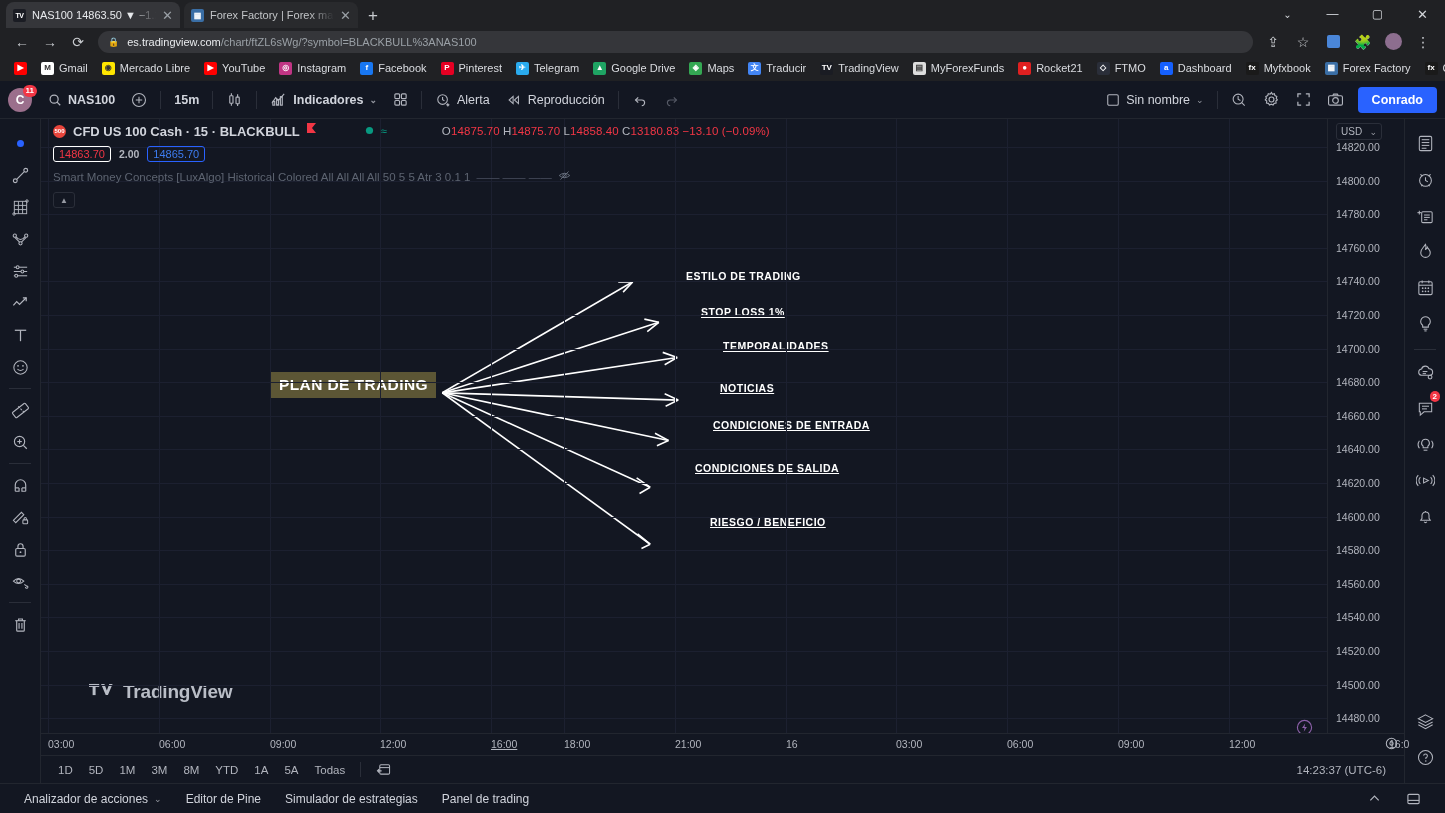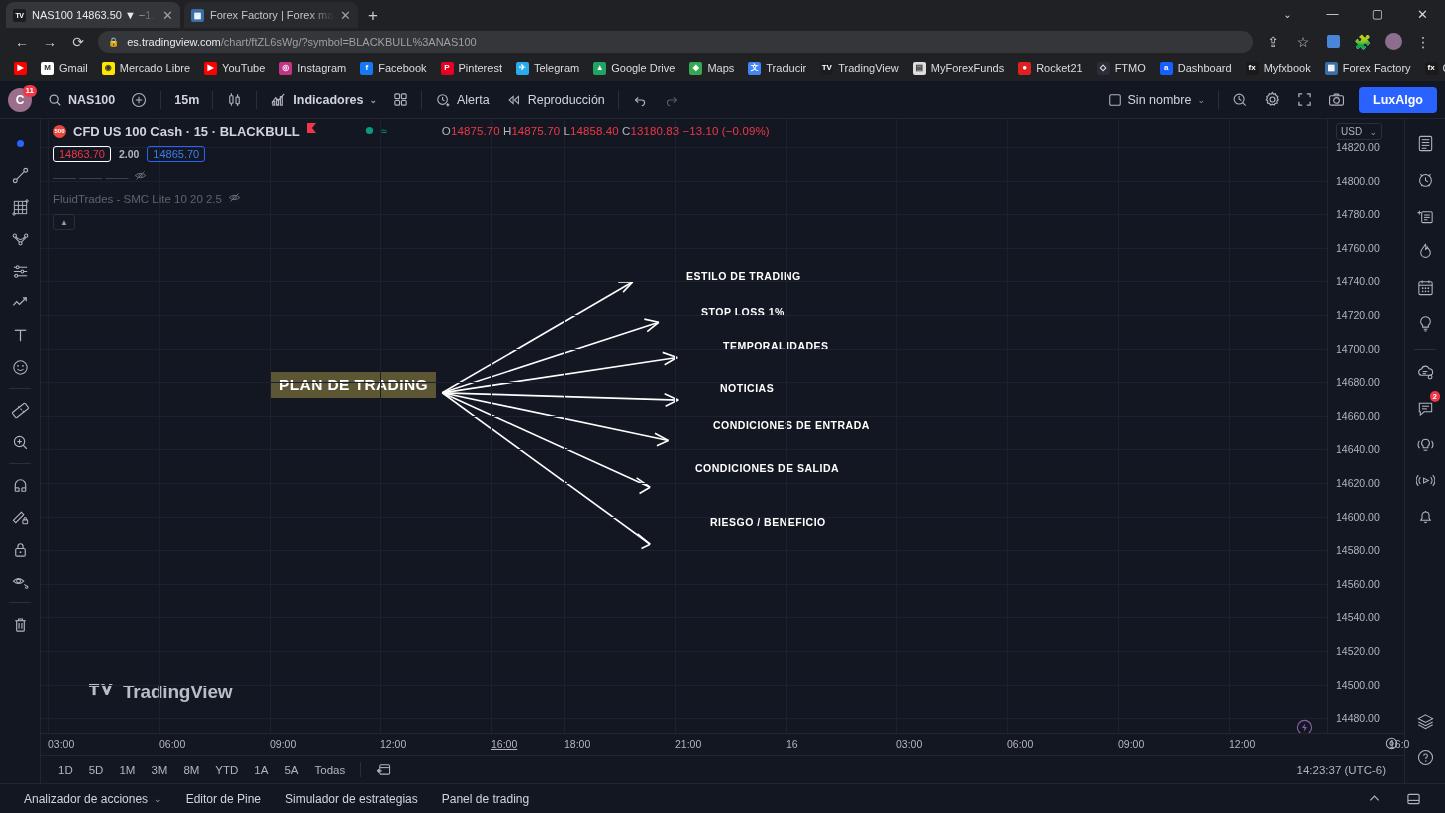--- a/index.html
+++ b/index.html
@@ -152,21 +152,21 @@
 
   
   .mindmap { position:absolute; left:0; top:0; width:100%; height:100%; pointer-events:none; }
   .mm-root {
     position:absolute; background:#5c5635; color:#fff;
     font-size:15.5px; font-weight:bold; letter-spacing:0.4px;
     padding: 4px 8px; white-space:nowrap;
   }
   .mm-leaf {
     position:absolute; color:#ffffff; font-size:10.5px; font-weight:bold;
-    letter-spacing:0.5px; white-space:nowrap;
+    letter-spacing:0.5px; white-space:nowrap;text-decoration:underline;
   }
 
   .tv-watermark {
     position:absolute; left:48px; bottom:30px;
     display:flex; align-items:center; gap:8px;
     color:#b9bdc6; font-size:19px; font-weight:600; letter-spacing:-0.2px;
   }
 
   
   .tv-pricescale {
@@ -484,21 +484,21 @@
     </div>
     <div class="tb-item">
       <span class="tb-icon">
         <svg width="17" height="15" viewBox="0 0 18 16" fill="none" stroke="#b2b5be" stroke-width="1.2">
             <rect x="1.6" y="4" width="14.8" height="10" rx="1.6"></rect>
             <circle cx="9" cy="9" r="3"></circle>
             <path d="M6 4 L7 2.2 H11 L12 4"></path>
           </svg>
       </span>
     </div>
-    <div class="btn-publish">LuxAlgo</div>
+    <div class="btn-publish">Conrado</div>
   </div>
 
   <div class="tv-body">
 
     <div class="tv-left">
       <div class="ltool">
           <span class="dot-blue"></span>
         </div>
       <div class="ltool">
         <svg width="19" height="19" viewBox="0 0 20 20" fill="none" stroke="#b2b5be" stroke-width="1.2">
@@ -636,31 +636,22 @@
                   </svg></span>
               <span style="color:#089981;font-size:11px;">≈</span>
               <span class="ohlc"><span class="lbl">O</span><span>14875.70</span>&nbsp;<span class="lbl">H</span><span>14875.70</span>&nbsp;<span class="lbl">L</span><span>14858.40</span>&nbsp;<span class="lbl">C</span><span>13180.83</span>&nbsp;<span>−13.10 (−0.09%)</span></span>
             </div>
             <div class="legend-row2">
               <span class="px-box">14863.70</span>
               <span class="px-mid">2.00</span>
               <span class="px-box blue">14865.70</span>
             </div>
             <div class="ind-row">
+              <span>Smart Money Concepts [LuxAlgo] Historical Colored All All All All 50 5 5 Atr 3 0.1 1</span>
               <span style="color:#4a5060;">—— —— ——</span>
-              <span class="eye">
-                <svg width="13" height="11" viewBox="0 0 16 13" fill="none" stroke="#6a7180" stroke-width="1.1">
-                    <path d="M1.5 6.5 Q8 1 14.5 6.5 Q8 12 1.5 6.5 Z"></path>
-                    <circle cx="8" cy="6.5" r="2.1"></circle>
-                    <line x1="3" y1="11.5" x2="13" y2="1.5"></line>
-                  </svg>
-              </span>
-            </div>
-            <div class="ind-row">
-              <span>FluidTrades - SMC Lite 10 20 2.5</span>
               <span class="eye">
                 <svg width="13" height="11" viewBox="0 0 16 13" fill="none" stroke="#6a7180" stroke-width="1.1">
                     <path d="M1.5 6.5 Q8 1 14.5 6.5 Q8 12 1.5 6.5 Z"></path>
                     <circle cx="8" cy="6.5" r="2.1"></circle>
                     <line x1="3" y1="11.5" x2="13" y2="1.5"></line>
                   </svg>
               </span>
             </div>
             <div class="collapse-btn">▲</div>
           </div>

